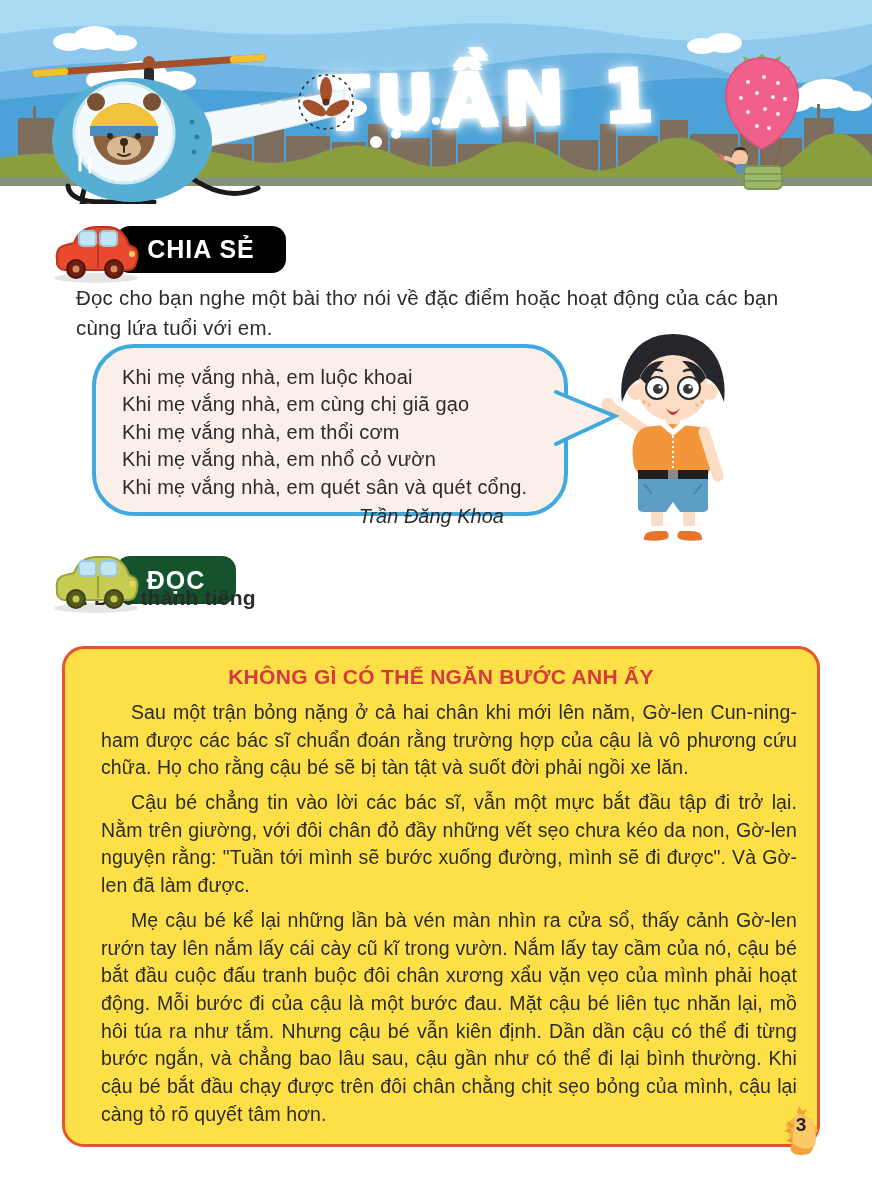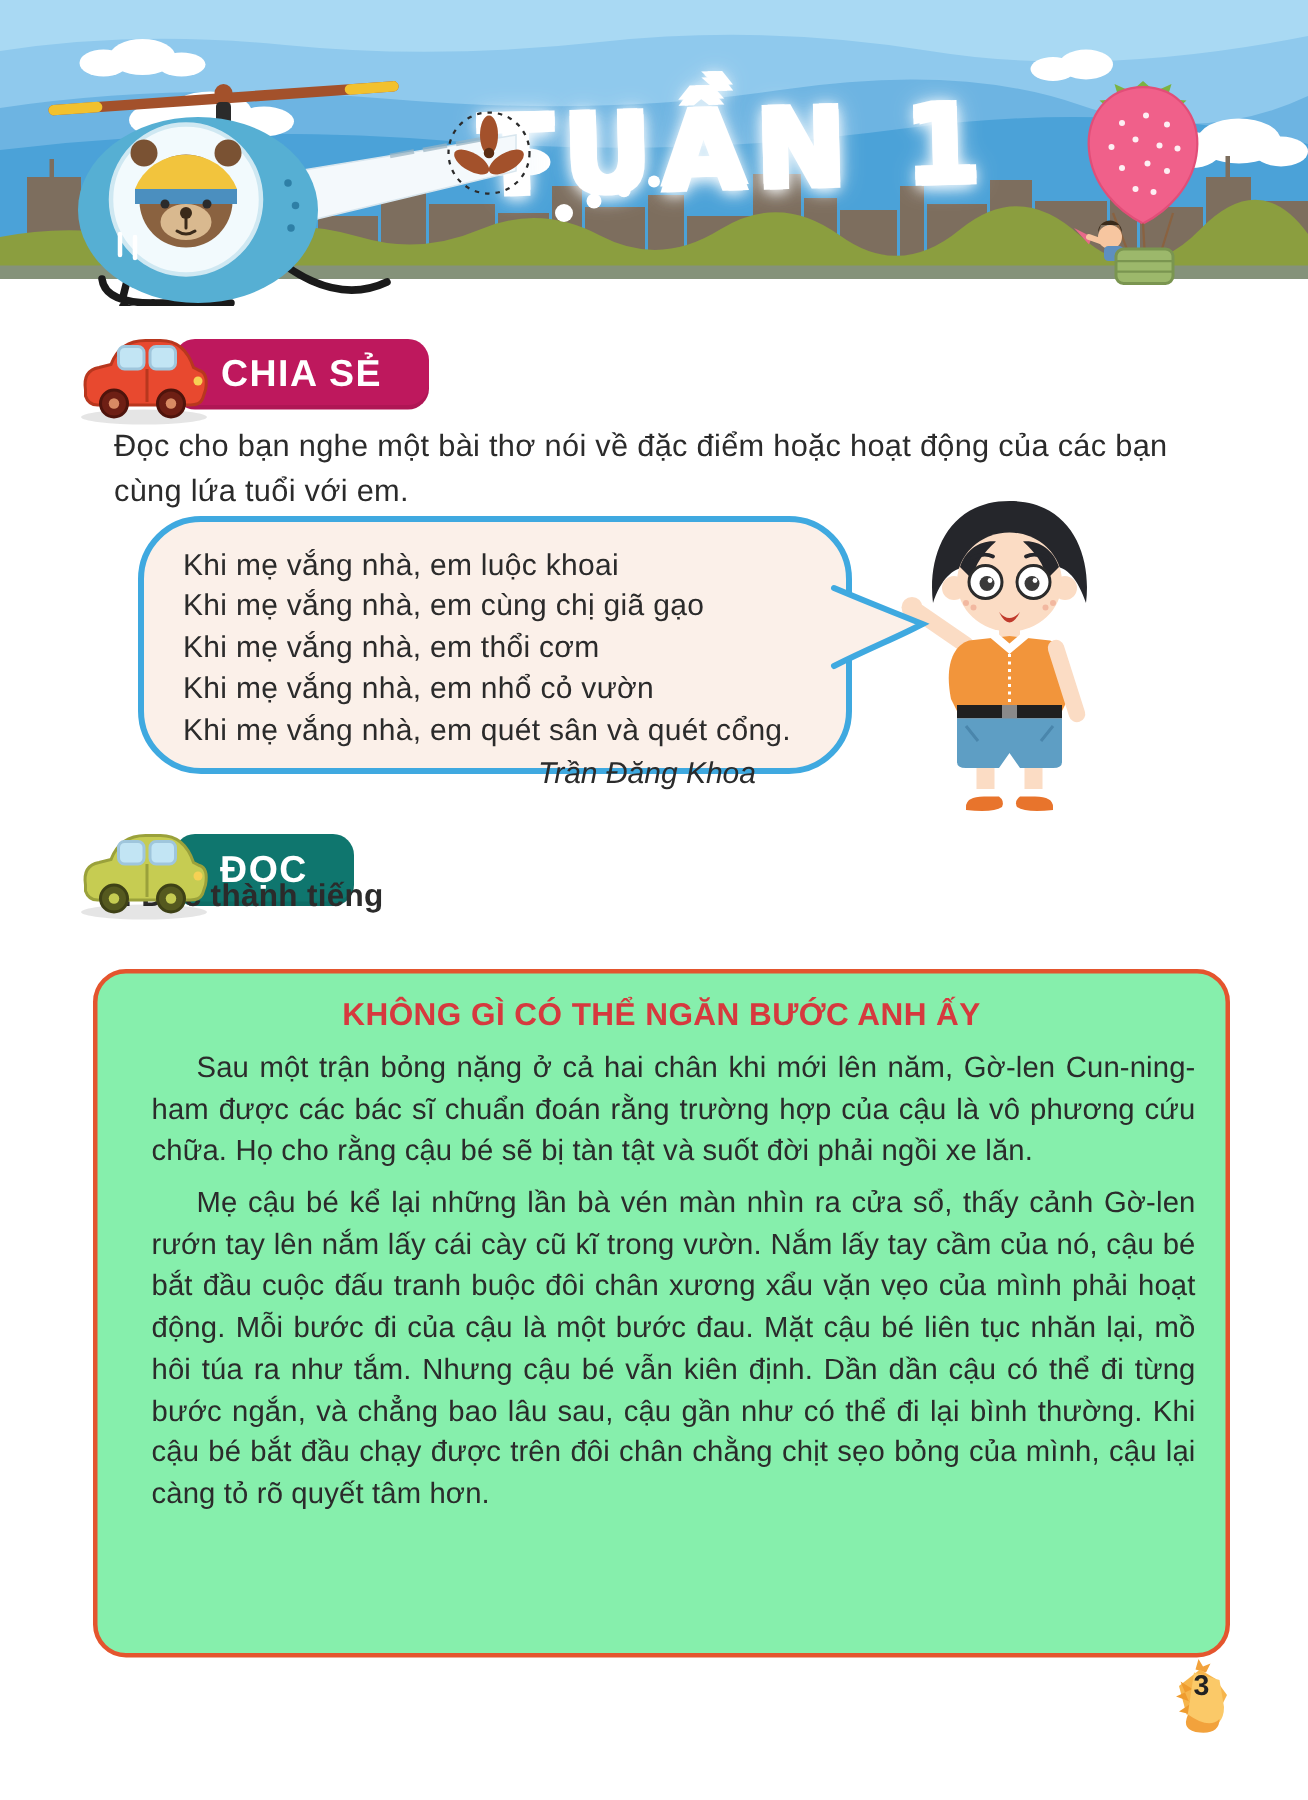--- a/index.html
+++ b/index.html
@@ -11,36 +11,36 @@
   #cloud-title{position:absolute;left:295px;top:64px;width:390px;text-align:center;
       font-family:"DejaVu Sans",sans-serif;font-weight:bold;font-size:72px;line-height:1;
       color:#ffffff;letter-spacing:7px;transform:rotate(-1.5deg);
       text-shadow:0 0 2px #fff,2px 2px 0 #fff,-2px 2px 0 #fff,2px -2px 0 #fff,-2px -2px 0 #fff,
                   0 0 9px rgba(255,255,255,.95),0 0 18px rgba(235,246,253,.9),0 4px 10px rgba(255,255,255,.8);}
   .abs{position:absolute;}
 
   
   .badge{position:absolute;border-radius:14px;color:#fff;font-weight:bold;
          font-size:25px;letter-spacing:1px;display:flex;align-items:center;justify-content:center;}
-  #share-badge{left:116px;top:226px;width:170px;height:47px;background:#be185d;box-shadow:inset 0 -3px 0 rgba(0,0,0,.08);}
-  #read-badge{left:116px;top:556px;width:120px;height:48px;background:#0f766e;box-shadow:inset 0 -3px 0 rgba(0,0,0,.08);}
+  #share-badge{left:116px;top:226px;width:170px;height:47px;background:#000000;box-shadow:inset 0 -3px 0 rgba(0,0,0,.08);}
+  #read-badge{left:116px;top:556px;width:120px;height:48px;background:#14532d;box-shadow:inset 0 -3px 0 rgba(0,0,0,.08);}
 
   
   #share-instruction{position:absolute;left:76px;top:283px;width:728px;
       font-size:20.5px;line-height:1.45;letter-spacing:.2px;}
   #poem-bubble{position:absolute;left:92px;top:344px;width:476px;height:172px;box-sizing:border-box;
       background:#fbf0e9;border:4px solid #3fa9e0;border-radius:42px;padding:16px 20px 10px 26px;}
   .poem-line{font-size:20px;line-height:1.37;letter-spacing:.2px;white-space:nowrap;}
   #poem-author{font-size:20px;font-style:italic;text-align:right;margin-top:4px;padding-right:40px;}
   #bubble-tail{position:absolute;left:552px;top:386px;z-index:3;}
 
   #read-heading{position:absolute;left:76px;top:586px;font-size:21px;font-weight:bold;letter-spacing:.2px;}
 
   #reading-box{position:absolute;left:62px;top:646px;width:758px;box-sizing:border-box;
-      border:3px solid #e4552e;border-radius:22px;background:#86efac;padding:14px 20px 16px 20px;min-height:459px;}
+      border:3px solid #e4552e;border-radius:22px;background:#fde047;padding:14px 20px 16px 20px;min-height:459px;}
   #reading-title{text-align:center;color:#d6393e;font-weight:bold;font-size:21px;
       letter-spacing:.3px;margin:2px 0 10px 0;}
   .para{font-size:19.5px;line-height:1.42;text-align:justify;text-indent:30px;
       letter-spacing:.1px;margin:0 0 7px 16px;}
   .para:last-child{margin-bottom:0;}
 
   
   #page-marker{position:absolute;left:778px;top:1104px;width:46px;height:56px;}
   #page-number{position:absolute;left:12px;top:10px;width:22px;text-align:center;
       font-size:19px;font-weight:bold;color:#222;}
@@ -322,20 +322,21 @@
       <circle cx="28" cy="51" r="3.5" fill="#C6CC52"></circle>
     <circle cx="66" cy="51" r="9" fill="#55591F" stroke="#3E4116" stroke-width="2"></circle>
       <circle cx="66" cy="51" r="3.5" fill="#C6CC52"></circle>
   </svg>
 
   <div id="read-heading">I. Đọc thành tiếng</div>
 
   <div id="reading-box">
     <div id="reading-title">KHÔNG GÌ CÓ THỂ NGĂN BƯỚC ANH ẤY</div>
     <p class="para">Sau một trận bỏng nặng ở cả hai chân khi mới lên năm, Gờ-len Cun-ning-ham được các bác sĩ chuẩn đoán rằng trường hợp của cậu là vô phương cứu chữa. Họ cho rằng cậu bé sẽ bị tàn tật và suốt đời phải ngồi xe lăn.</p>
+    <p class="para">Cậu bé chẳng tin vào lời các bác sĩ, vẫn một mực bắt đầu tập đi trở lại. Nằm trên giường, với đôi chân đỏ đầy những vết sẹo chưa kéo da non, Gờ-len nguyện rằng: "Tuần tới mình sẽ bước xuống đường, mình sẽ đi được". Và Gờ-len đã làm được.</p>
     <p class="para">Mẹ cậu bé kể lại những lần bà vén màn nhìn ra cửa sổ, thấy cảnh Gờ-len rướn tay lên nắm lấy cái cày cũ kĩ trong vườn. Nắm lấy tay cầm của nó, cậu bé bắt đầu cuộc đấu tranh buộc đôi chân xương xẩu vặn vẹo của mình phải hoạt động. Mỗi bước đi của cậu là một bước đau. Mặt cậu bé liên tục nhăn lại, mồ hôi túa ra như tắm. Nhưng cậu bé vẫn kiên định. Dần dần cậu có thể đi từng bước ngắn, và chẳng bao lâu sau, cậu gần như có thể đi lại bình thường. Khi cậu bé bắt đầu chạy được trên đôi chân chằng chịt sẹo bỏng của mình, cậu lại càng tỏ rõ quyết tâm hơn.</p>
   </div>
 
   <div id="page-marker">
     <svg width="46" height="56" viewBox="0 0 46 56">
       <path d="M21,2 L24,7 L29,5 L26,11 L19,9 Z" fill="#F2A23C"></path>
       <path d="M8,20 L22,9 L32,15 L40,26 L32,42 L13,39 Z" fill="#F6B54C"></path>
       <path d="M9,17 L17,22 L6,27 L17,31 L8,37 L20,40 L14,29 Z" fill="#EF9C2F"></path>
       <path d="M18,11 L35,16 L38,34 Q38,47 25,49 Q14,49 14,38 Z" fill="#FBC968"></path>
       <path d="M14,39 Q9,50 22,51 Q35,52 35,42 Q28,49 14,39 Z" fill="#F2A23C"></path>

